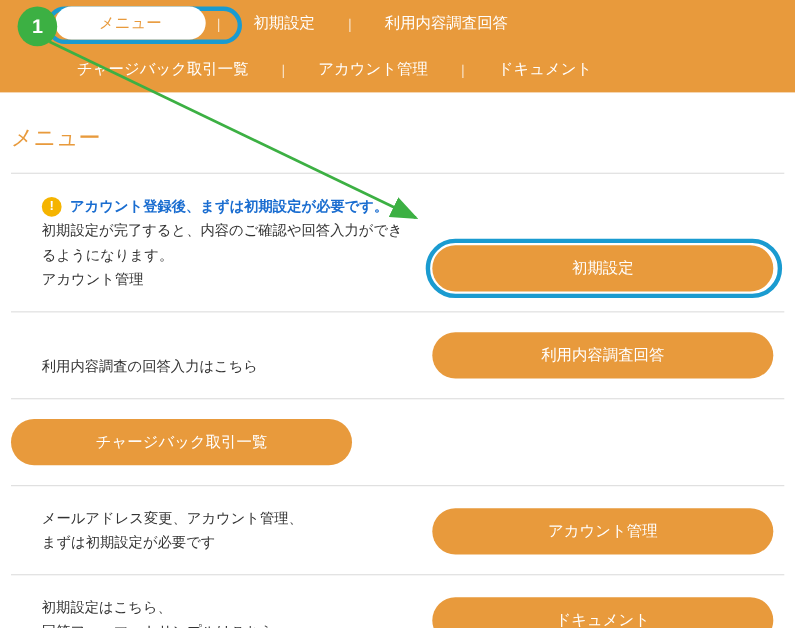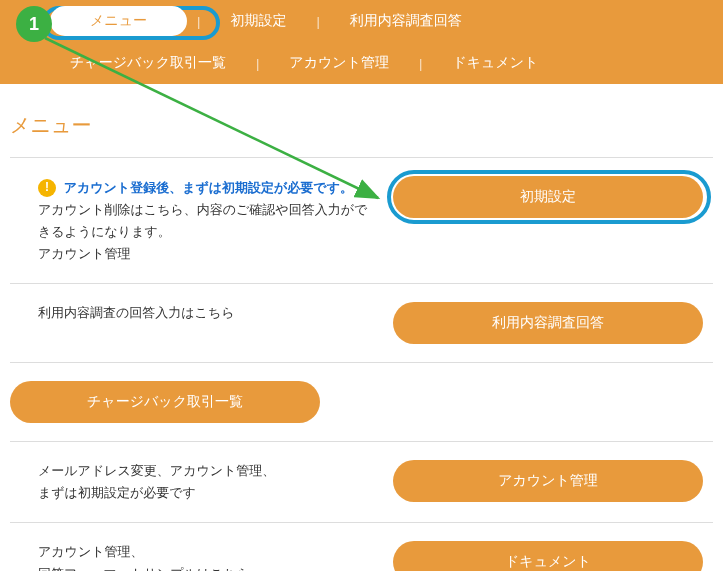--- a/index.html
+++ b/index.html
@@ -8,21 +8,21 @@
     .header { background: #e89a3c; padding: 0; position: relative; }
     .header-row { display: flex; align-items: center; height: 42px; padding-left: 40px; }
     .header-item { color: #fff; font-size: 14px; padding: 0 30px; text-align: center; position: relative; }
     .header-item.active { background: #fff; color: #e89a3c; border-radius: 18px; padding: 6px 40px; margin: 0 10px; }
     .header-sep { color: #fff; opacity: 0.7; }
     .header-highlight { position: absolute; border: 4px solid #1a9bd0; border-radius: 24px; pointer-events: none; }
     .badge-circle { position: absolute; width: 36px; height: 36px; background: #3cb043; border-radius: 50%; color: #fff; display: flex; align-items: center; justify-content: center; font-size: 18px; font-weight: bold; z-index: 10; }
     
     .page-title { color: #e89a3c; font-size: 20px; font-weight: normal; padding: 28px 10px 18px; }
     
-    .menu-section { border-top: 1px solid #ddd; padding: 18px 0; display: flex; align-items: flex-start; margin: 0 10px; }
+    .menu-section { border-top: 1px solid #ddd; padding: 18px 0; display: flex; align-items: flex-end; margin: 0 10px; }
     .menu-section:last-child { border-bottom: 1px solid #ddd; }
     .menu-left { flex: 1; padding-left: 28px; padding-right: 20px; line-height: 1.7; color: #333; }
     .menu-right { width: 320px; padding-right: 10px; position: relative; }
     
     .info-icon { display: inline-flex; width: 18px; height: 18px; background: #f5b400; border-radius: 50%; color: #fff; align-items: center; justify-content: center; font-weight: bold; font-size: 12px; margin-right: 4px; vertical-align: middle; }
     .info-text { color: #1a6dd0; font-weight: bold; vertical-align: middle; }
     
     .action-btn { display: block; width: 100%; background: #e89a3c; color: #fff; border: none; border-radius: 22px; padding: 12px 0; font-size: 14px; text-align: center; cursor: pointer; }
     .btn-highlight { position: absolute; border: 4px solid #1a9bd0; border-radius: 28px; pointer-events: none; top: -6px; left: -6px; right: 2px; bottom: -6px; }
     
@@ -62,21 +62,21 @@
 </svg>
 
 <h1 class="page-title">メニュー</h1>
 
 <div class="menu-section">
   <div class="menu-left">
     <div>
       <span class="info-icon">!</span>
       <span class="info-text">アカウント登録後、まずは初期設定が必要です。</span>
     </div>
-    <div>アカウント削除はこちら、内容のご確認や回答入力ができるようになります。</div>
+    <div>初期設定が完了すると、内容のご確認や回答入力ができるようになります。</div>
     <div>アカウント管理</div>
   </div>
   <div class="menu-right">
     <div class="btn-highlight"></div>
     <button class="action-btn">初期設定</button>
   </div>
 </div>
 
 <div class="menu-section">
   <div class="menu-left">
@@ -98,19 +98,19 @@
     <div>メールアドレス変更、アカウント管理、</div>
     <div>まずは初期設定が必要です</div>
   </div>
   <div class="menu-right">
     <button class="action-btn">アカウント管理</button>
   </div>
 </div>
 
 <div class="menu-section">
   <div class="menu-left">
-    <div>アカウント管理、</div>
+    <div>初期設定はこちら、</div>
     <div>回答フォーマットサンプルはこちら</div>
   </div>
   <div class="menu-right">
     <button class="action-btn">ドキュメント</button>
   </div>
 </div>
 
 </body></html>

